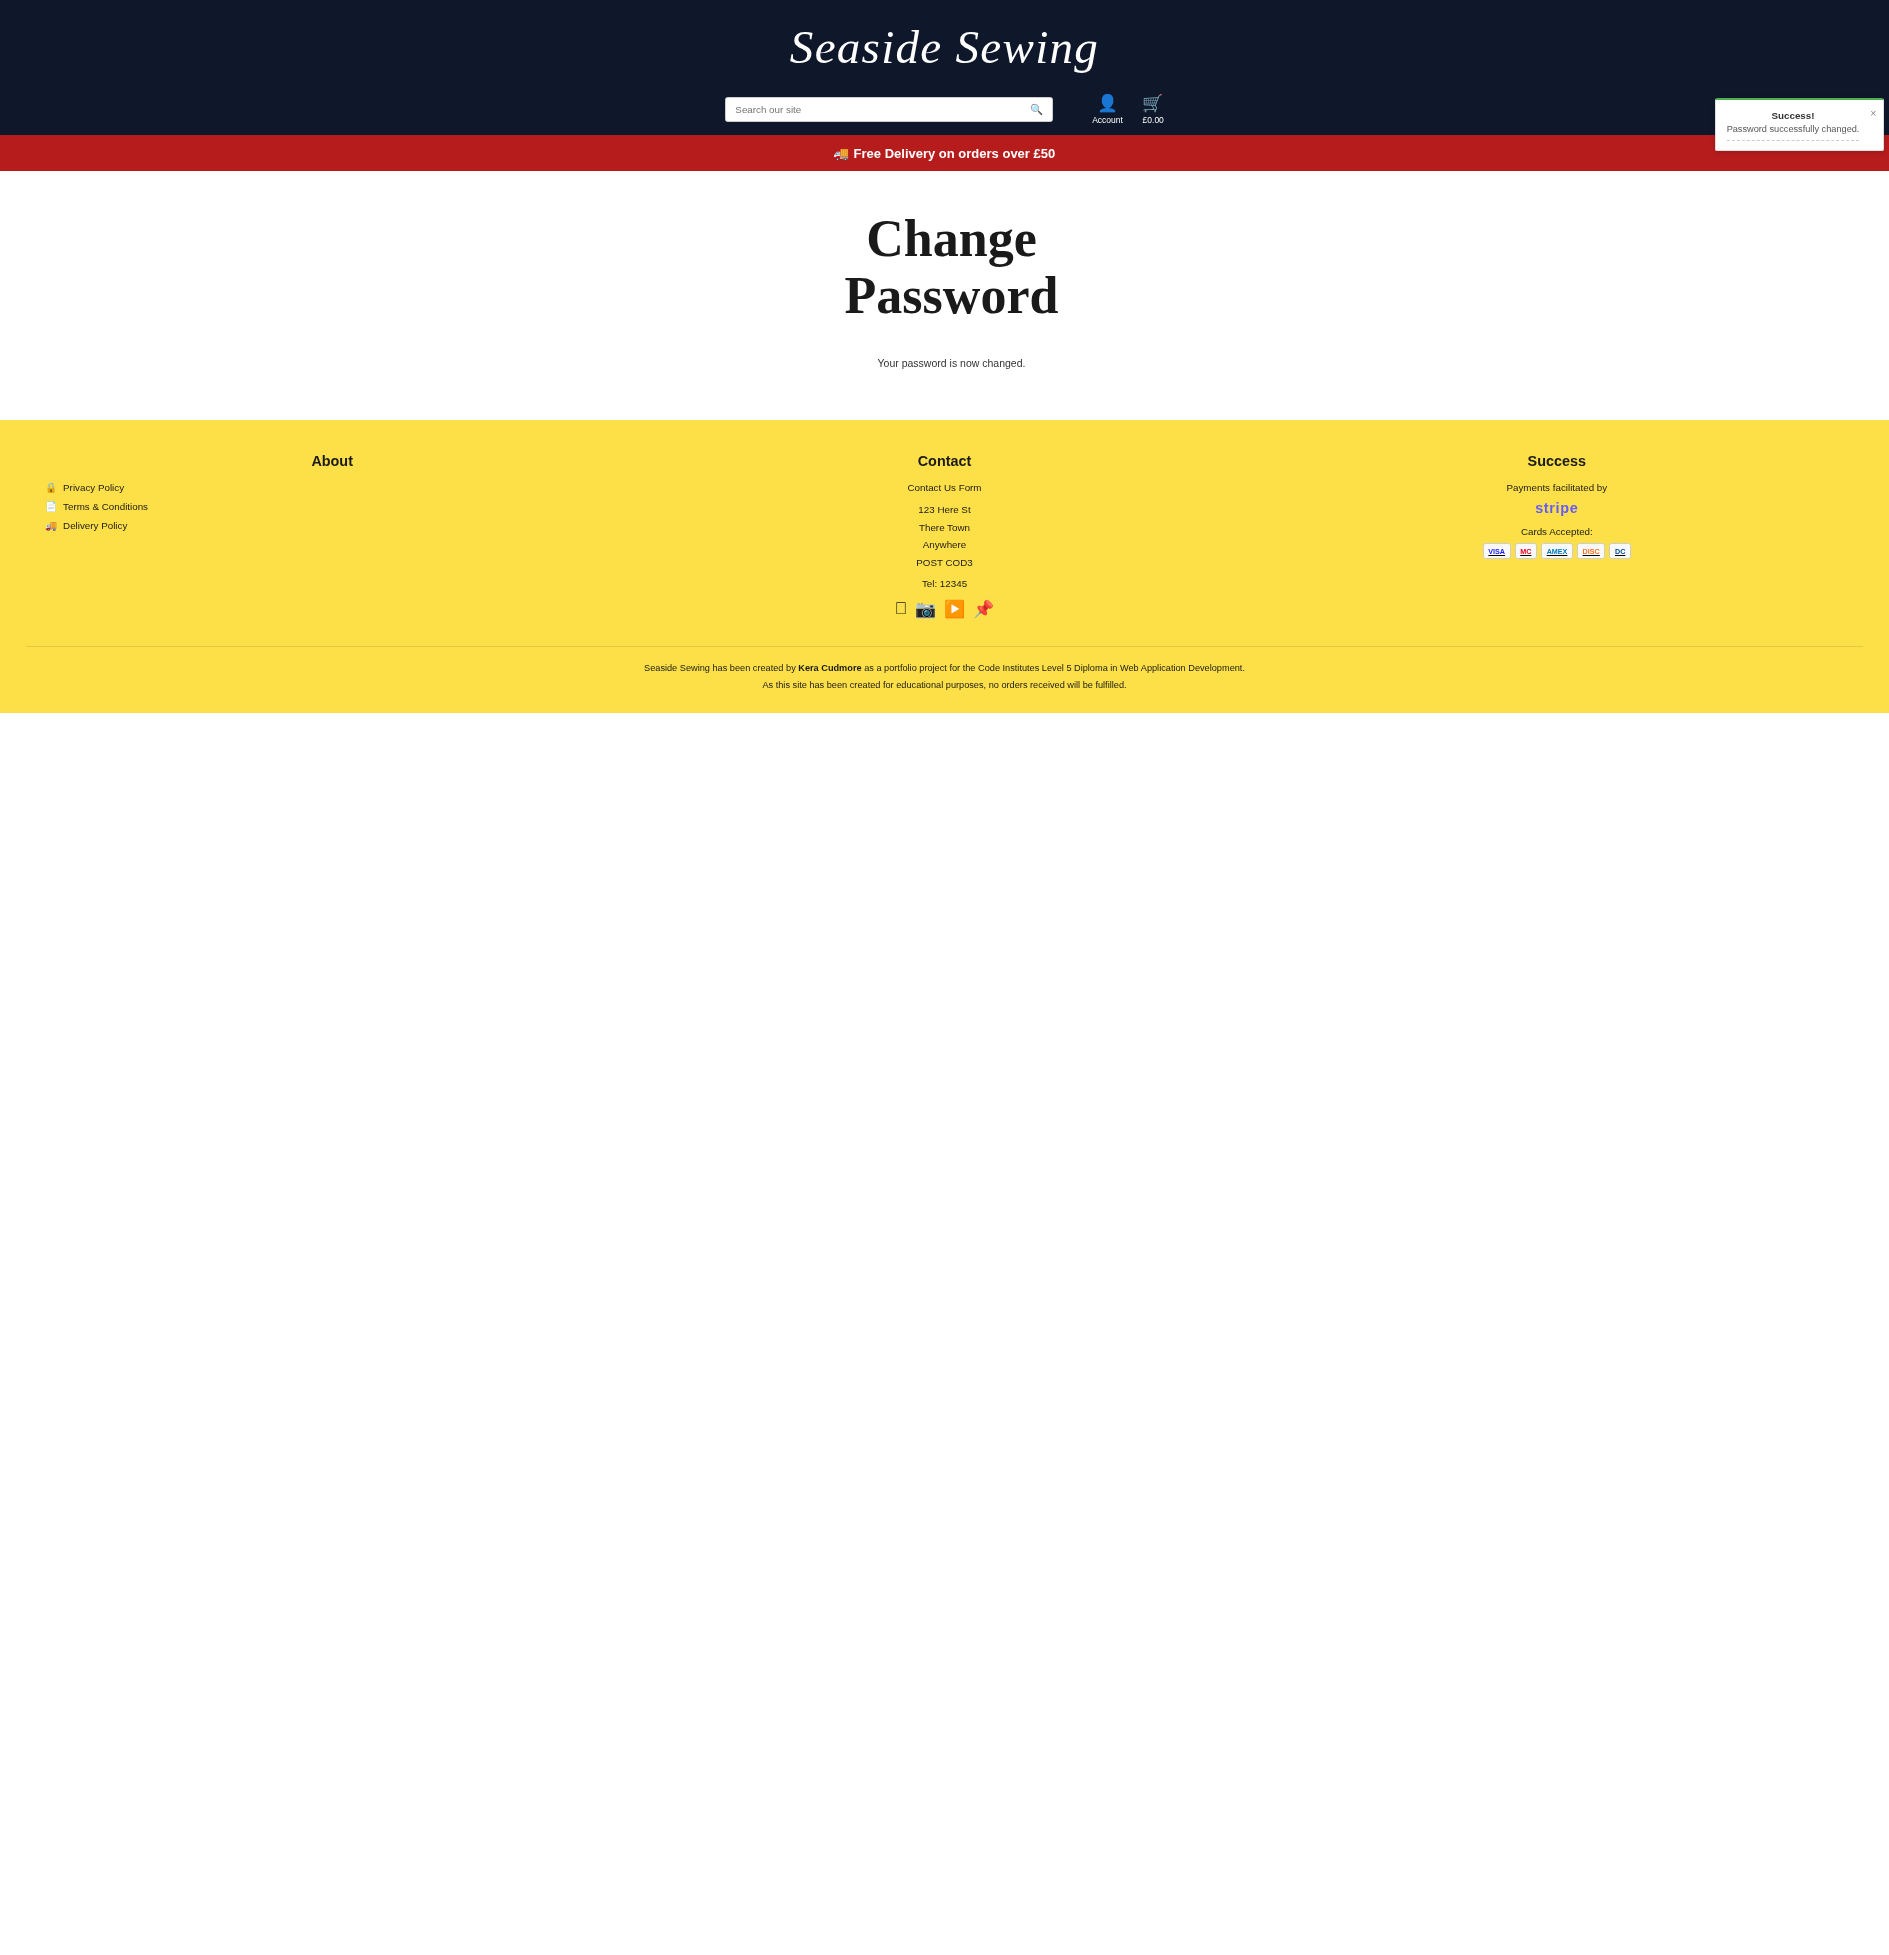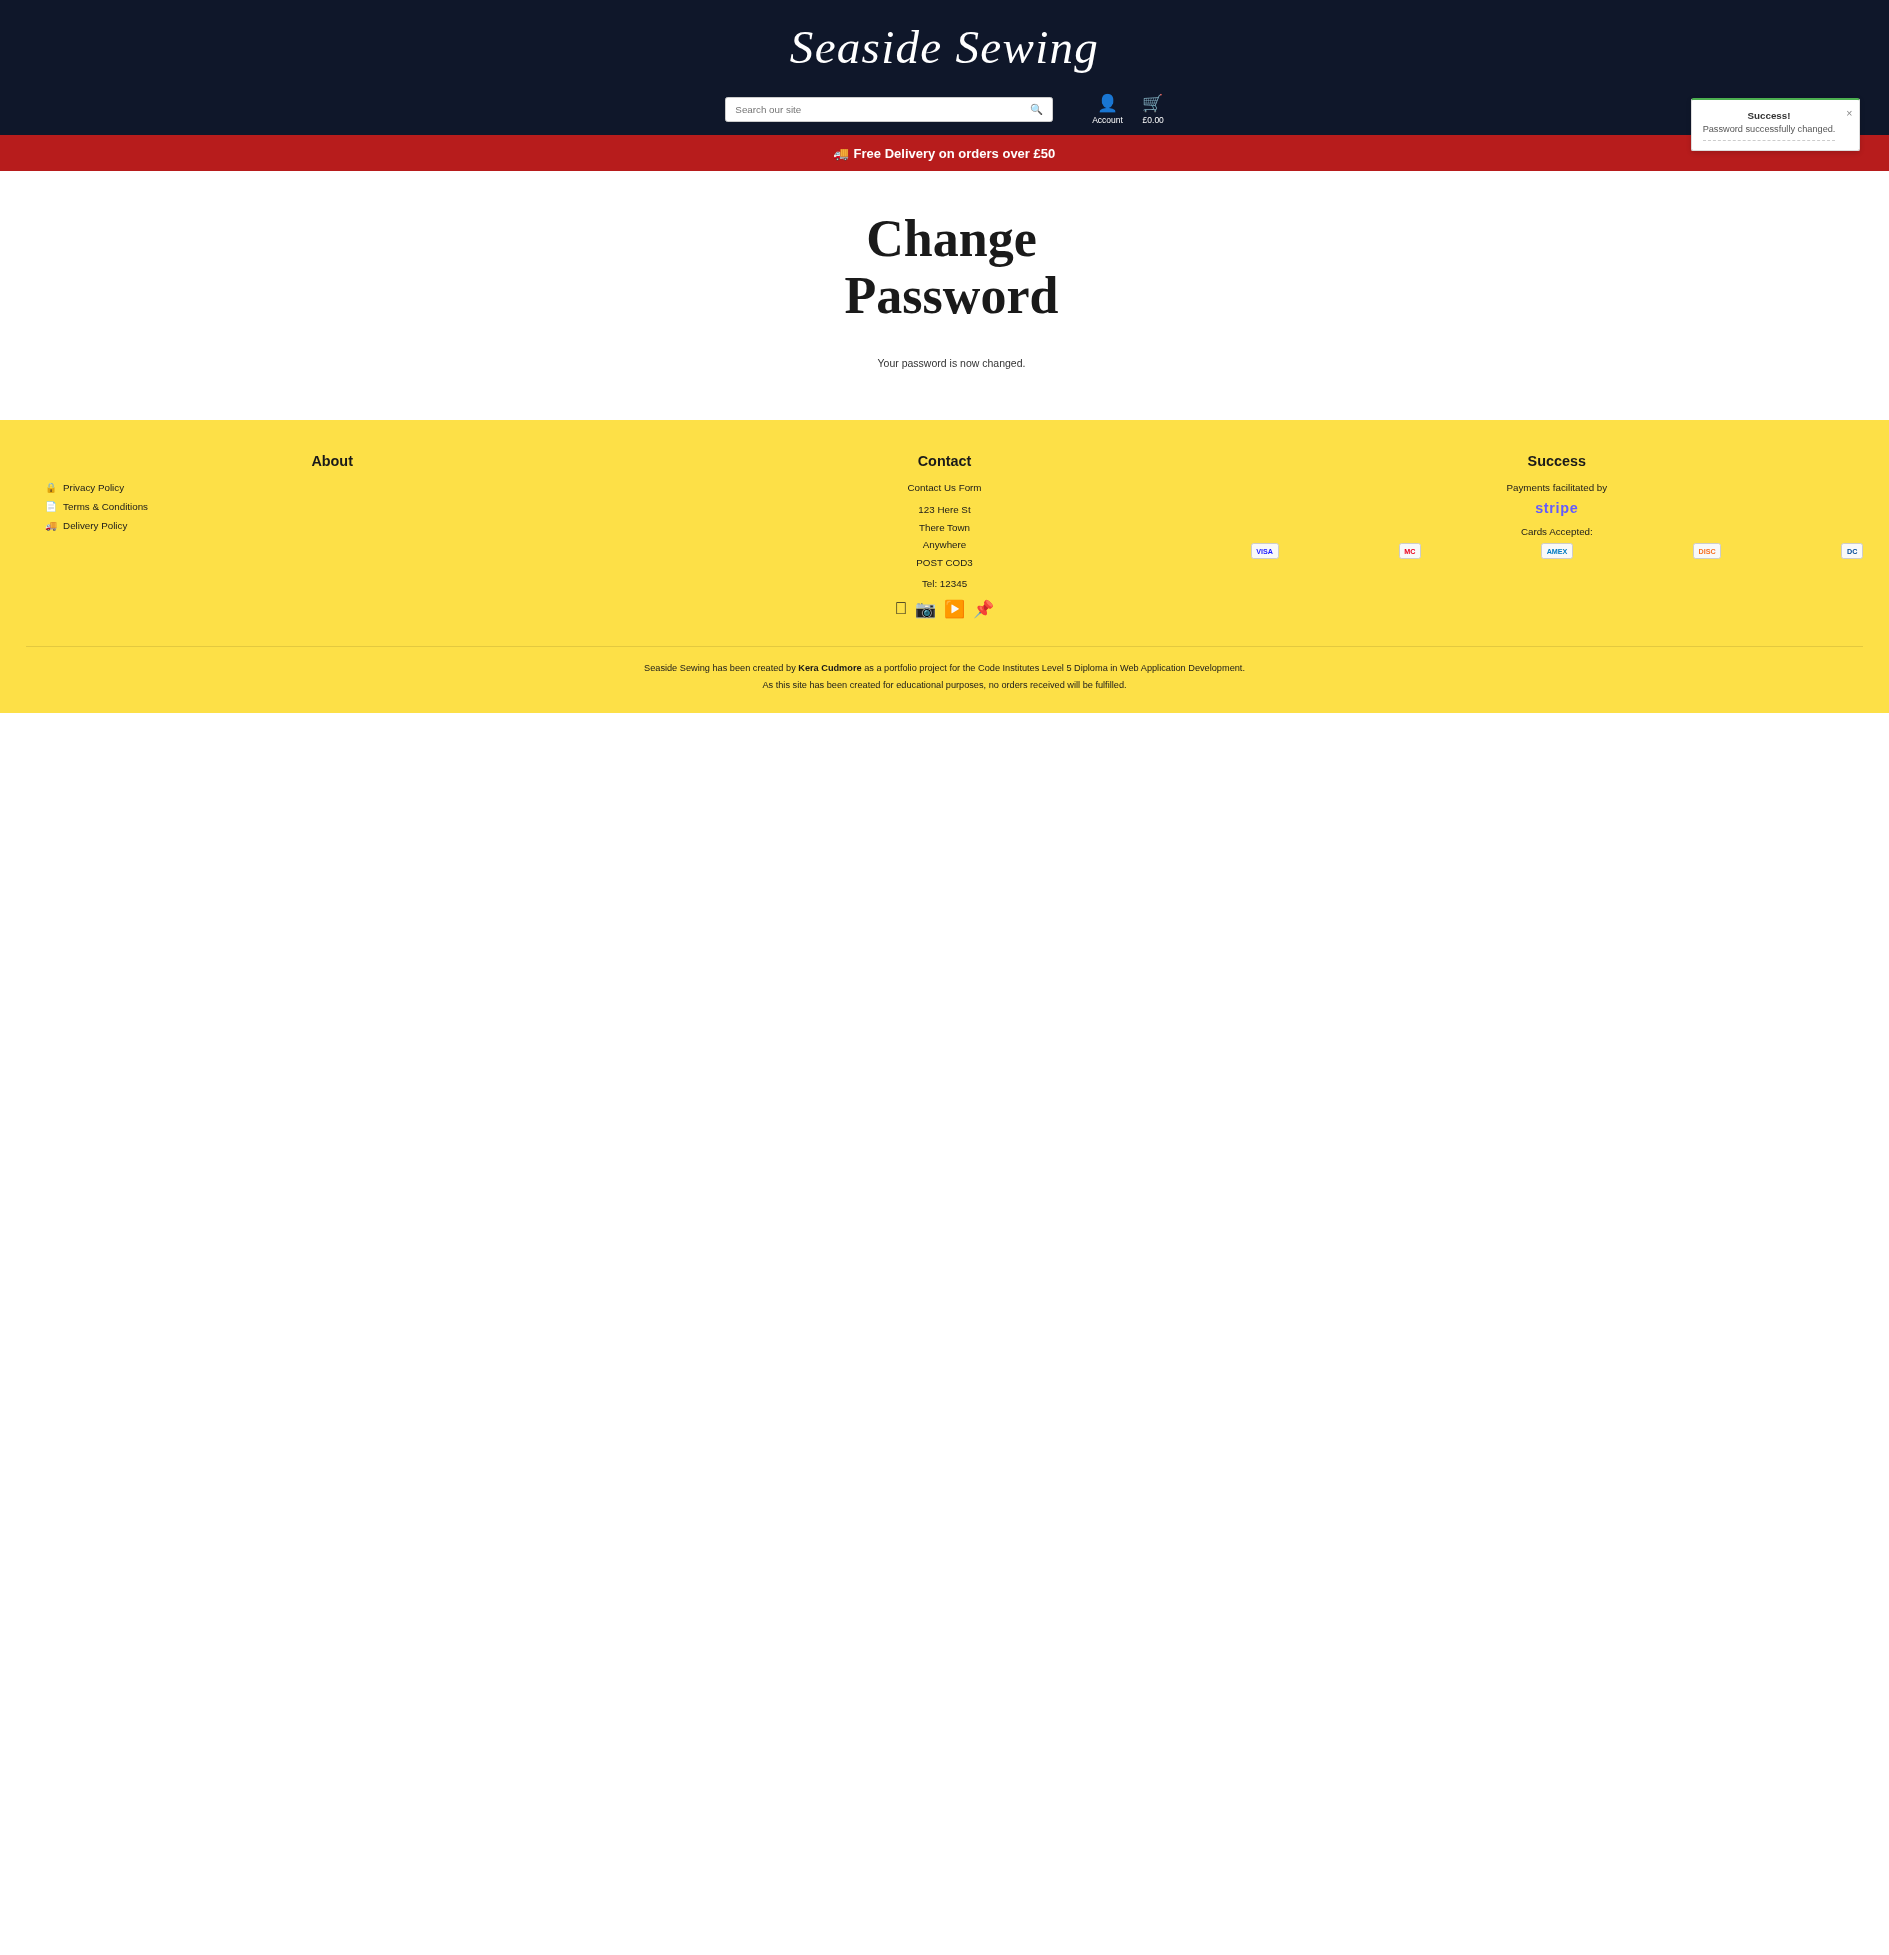--- a/index.html
+++ b/index.html
@@ -186,23 +186,24 @@
       font-family: Arial, sans-serif;
       font-weight: bold;
       font-size: 14.4px;
       color: #635bff;
       letter-spacing: 0.7px;
       margin-bottom: 9.8px;
       display: block;
     }
     .cards-row {
       display: flex;
-      justify-content: space-between;
-      gap: 15px;
+      justify-content: center;
+      gap: 4px;
       flex-wrap: wrap;
+      text-decoration: underline;
     }
     .card-badge {
       border: 0.7px solid #ccc;
       border-radius: 2.6px;
       padding: 2.6px 4.6px;
       font-size: 7.2px;
       font-weight: bold;
       background: #f9f9f9;
       color: #333;
     }
@@ -221,21 +222,21 @@
       border-top: 0.7px solid rgba(0,0,0,0.1);
     }
     .footer-bottom strong {
       font-weight: bold;
     }
 
     
     .toast {
       position: absolute;
       top: 11.8px;
-      right: 29px;
+      right: 5px;
       background: #fff;
       border: 0.7px solid #ddd;
       border-top: 2.6px solid #4caf50;
       border-radius: 2.6px;
       padding: 9.2px 23.6px 9.2px 10.5px;
       min-width: 144px;
       box-shadow: 0 1.3px 5.2px rgba(0,0,0,0.15);
       z-index: 100;
     }
     .toast-title {

